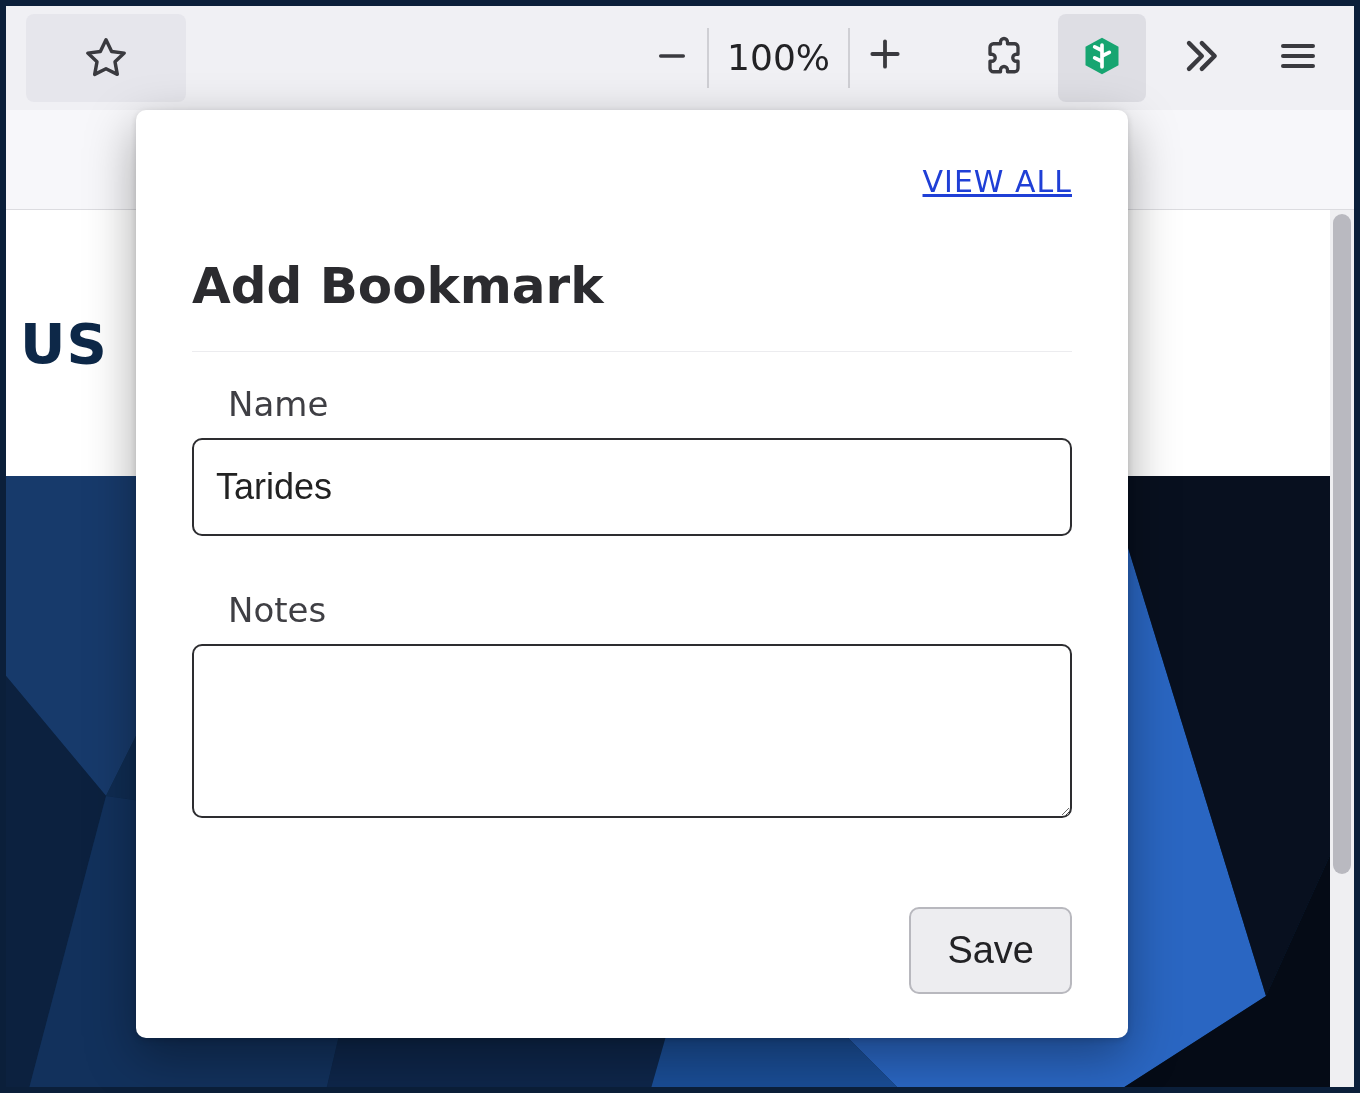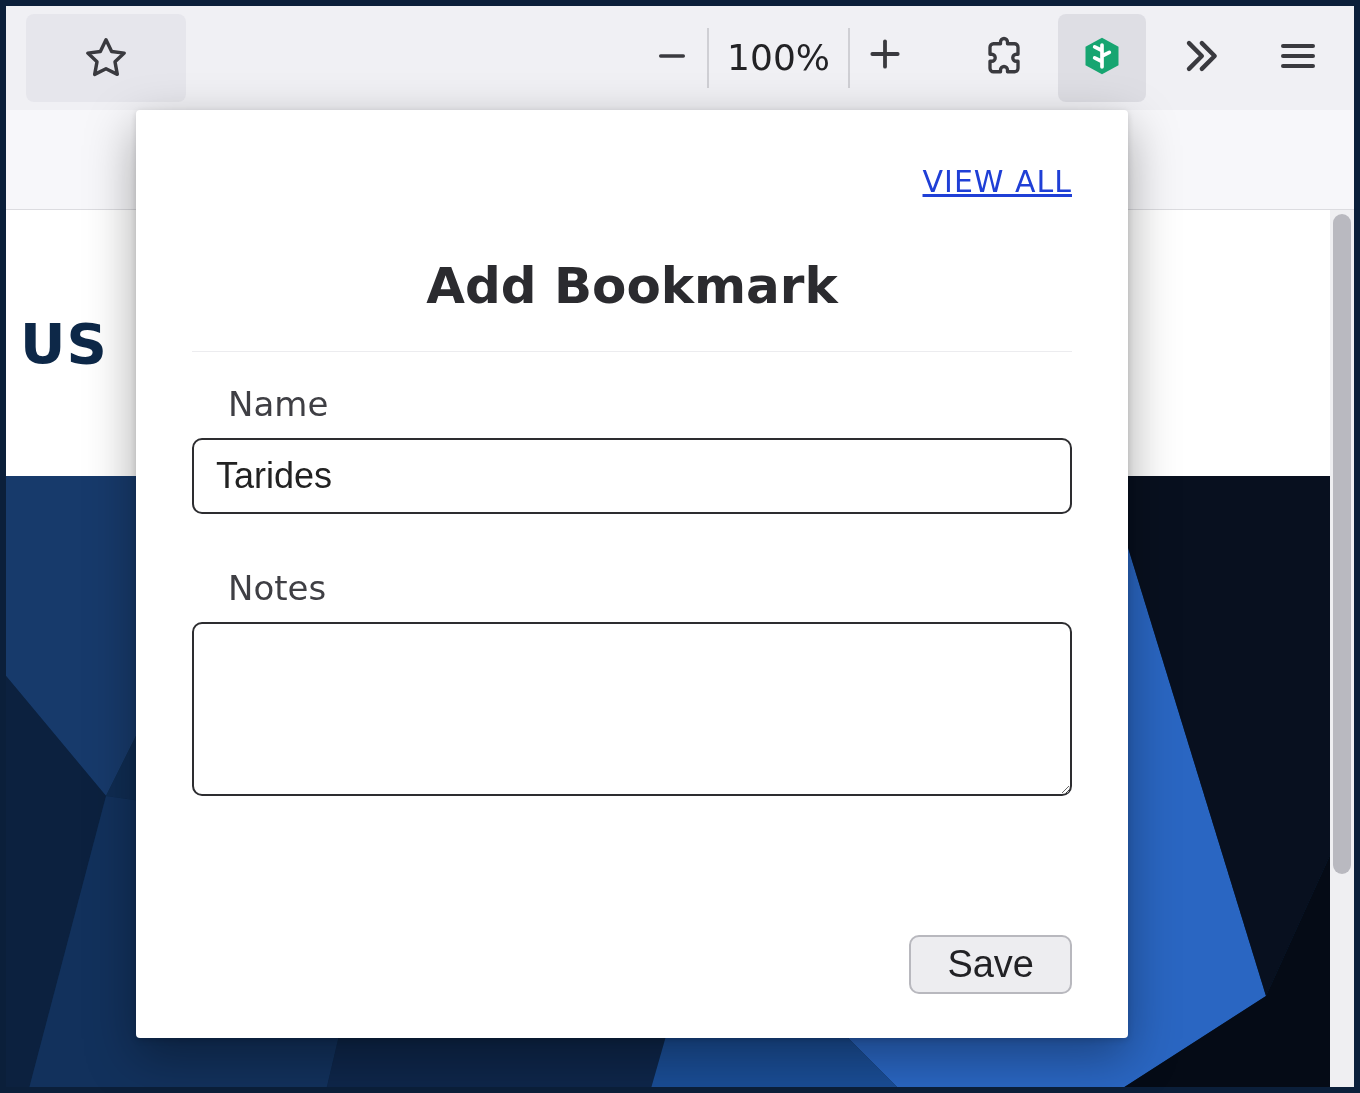--- a/index.html
+++ b/index.html
@@ -147,59 +147,58 @@
   }
 
   
   .popup {
     position: absolute;
     top: 104px;
     left: 130px;
     width: 992px;
     height: 928px;
     background: #ffffff;
-    border-radius: 4px;
+    border-radius: 10px;
     box-shadow: 0 18px 50px rgba(0,0,0,0.35), 0 2px 6px rgba(0,0,0,0.15);
     padding: 54px 56px 44px 56px;
     display: flex;
     flex-direction: column;
   }
 
   .popup-top {
     display: flex;
     justify-content: flex-end;
   }
   .view-all {
     font-size: 30px;
     color: #1f3fd6;
     text-decoration: underline;
     letter-spacing: 1px;
     font-weight: 500;
   }
 
   .popup-title {
-    text-align: center;
     font-size: 50px;
     font-weight: 700;
     color: #2b2b2f;
     margin-top: 58px;
     padding-bottom: 36px;
     border-bottom: 1px solid #ececef;
   }
 
   .field-group { margin-top: 32px; }
   .field-label {
     font-size: 34px;
     color: #3f3f44;
     margin-bottom: 14px;
     margin-left: 36px;
   }
   .text-input {
     width: 100%;
-    height: 76px;
+    height: 98px;
     border: 2px solid #2d2d30;
     border-radius: 10px;
     font-size: 36px;
     padding: 0 22px;
     color: #222;
     background: #fff;
     outline: none;
   }
   .notes-group { margin-top: 54px; }
   .textarea-input {
@@ -219,21 +218,21 @@
     margin-top: auto;
     display: flex;
     justify-content: flex-end;
   }
   .save-btn {
     background: #ededf0;
     border: 2px solid #b8b8be;
     border-radius: 10px;
     font-size: 38px;
     color: #222225;
-    padding: 6px 36px;
+    padding: 20px 36px;
     cursor: pointer;
   }
 </style>
 </head>
 <body>
 
 <div class="chrome">
 
   <div class="toolbar-top">
     <div class="bookmark-btn-area">

